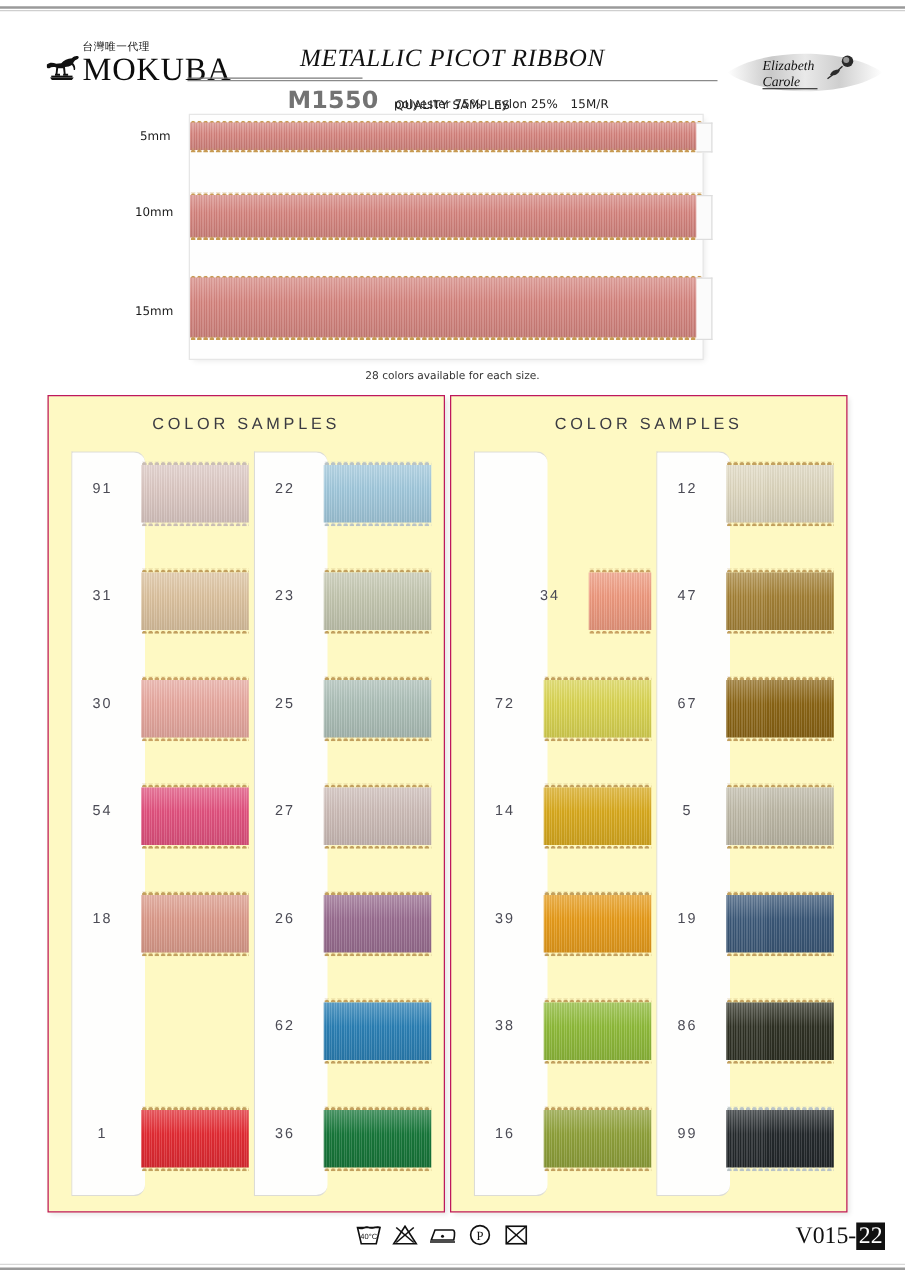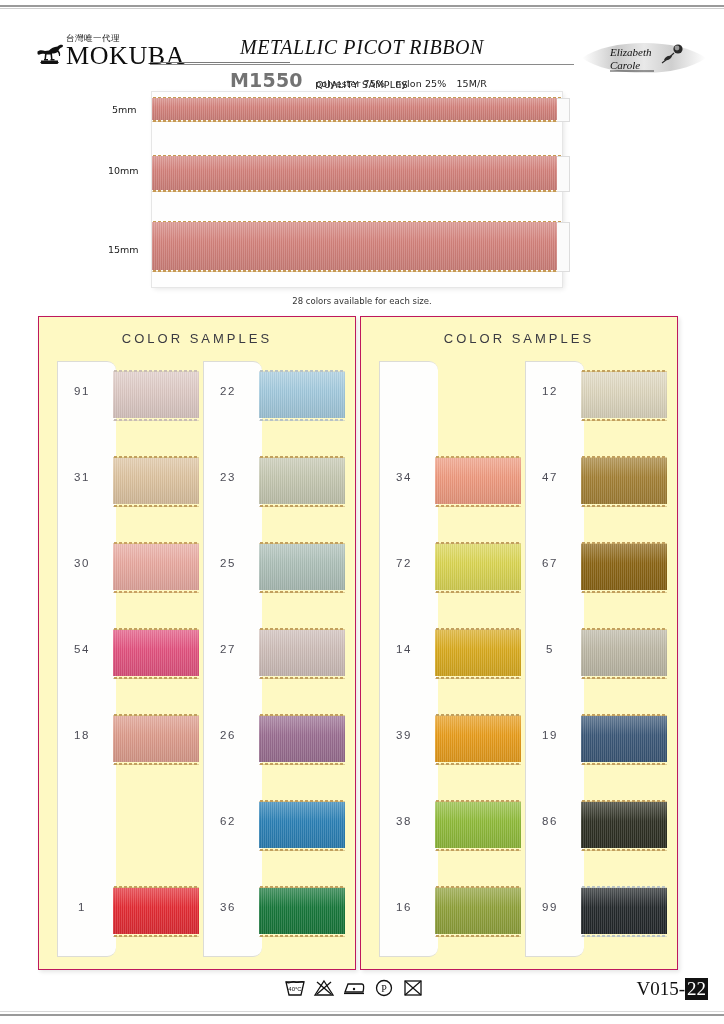--- a/index.html
+++ b/index.html
@@ -357,21 +357,21 @@
         </div>
       </div>
     </div>
 
     <div class="panel right">
       <div class="panel-title">COLOR SAMPLES</div>
       <div class="panel-inner">
         <div class="col c1">
           <div class="labelcard"></div>
           <div class="swatches">
-              <div class="srow" style="top: 86px;">
+              <div class="srow" style="top: 86px; margin-left: 36px;">
                 <div class="snum">34</div>
                 <div class="swatch">
                   <div class="picot top" style="background-image: radial-gradient(circle at 2.5px 2.6px, rgb(201, 162, 99) 0px, rgb(201, 162, 99) 1.9px, rgba(0, 0, 0, 0) 2.1px);"></div>
                   <div class="sw-body" style="background: rgb(239, 154, 127);">
                     <div class="sw-tex"></div>
                     <div class="sw-sheen"></div>
                   </div>
                   <div class="picot bot" style="background-image: radial-gradient(circle at 2.5px 2.6px, rgb(201, 162, 99) 0px, rgb(201, 162, 99) 1.9px, rgba(0, 0, 0, 0) 2.1px);"></div>
                 </div>
               </div>

